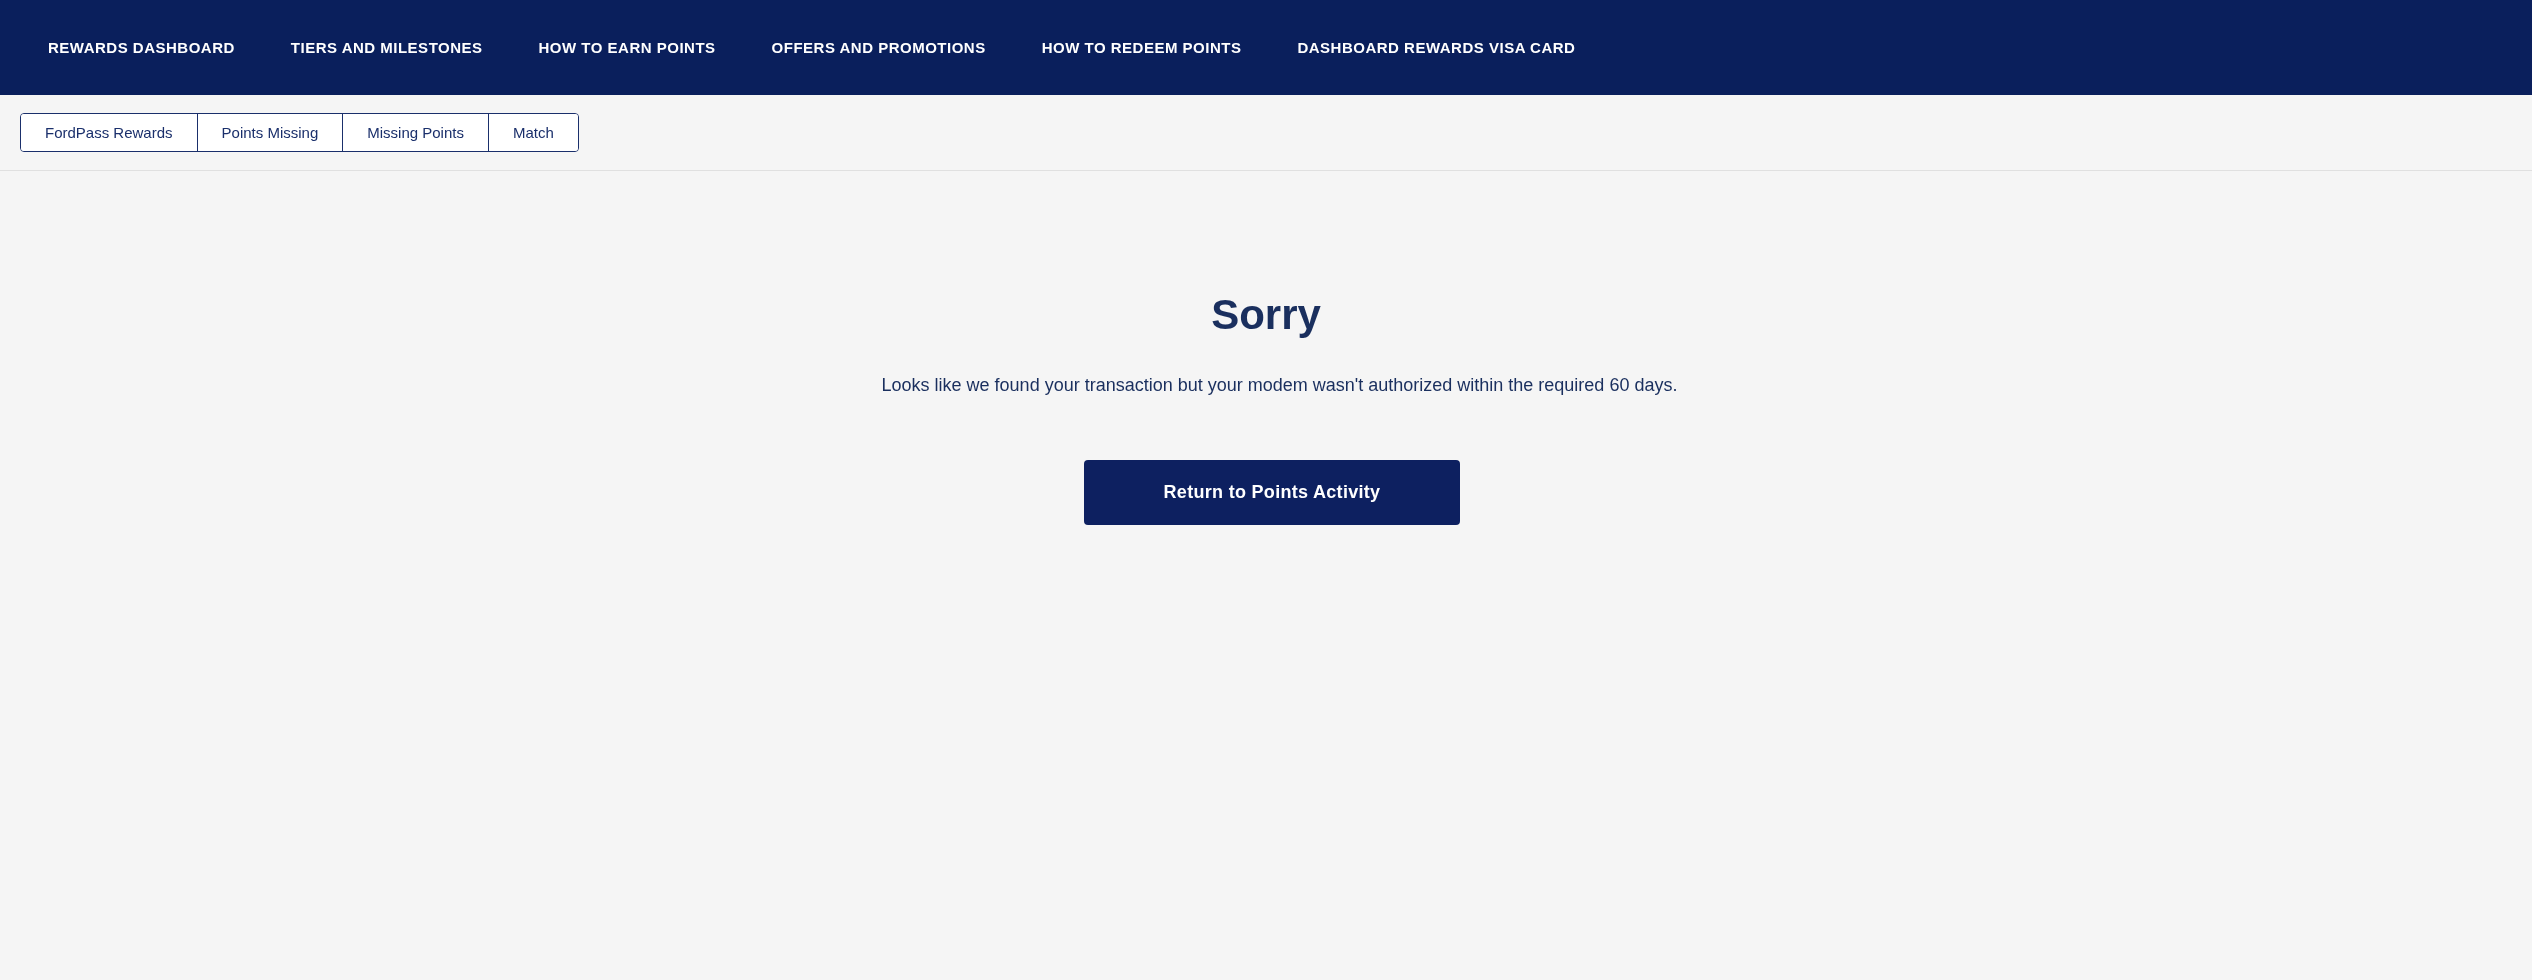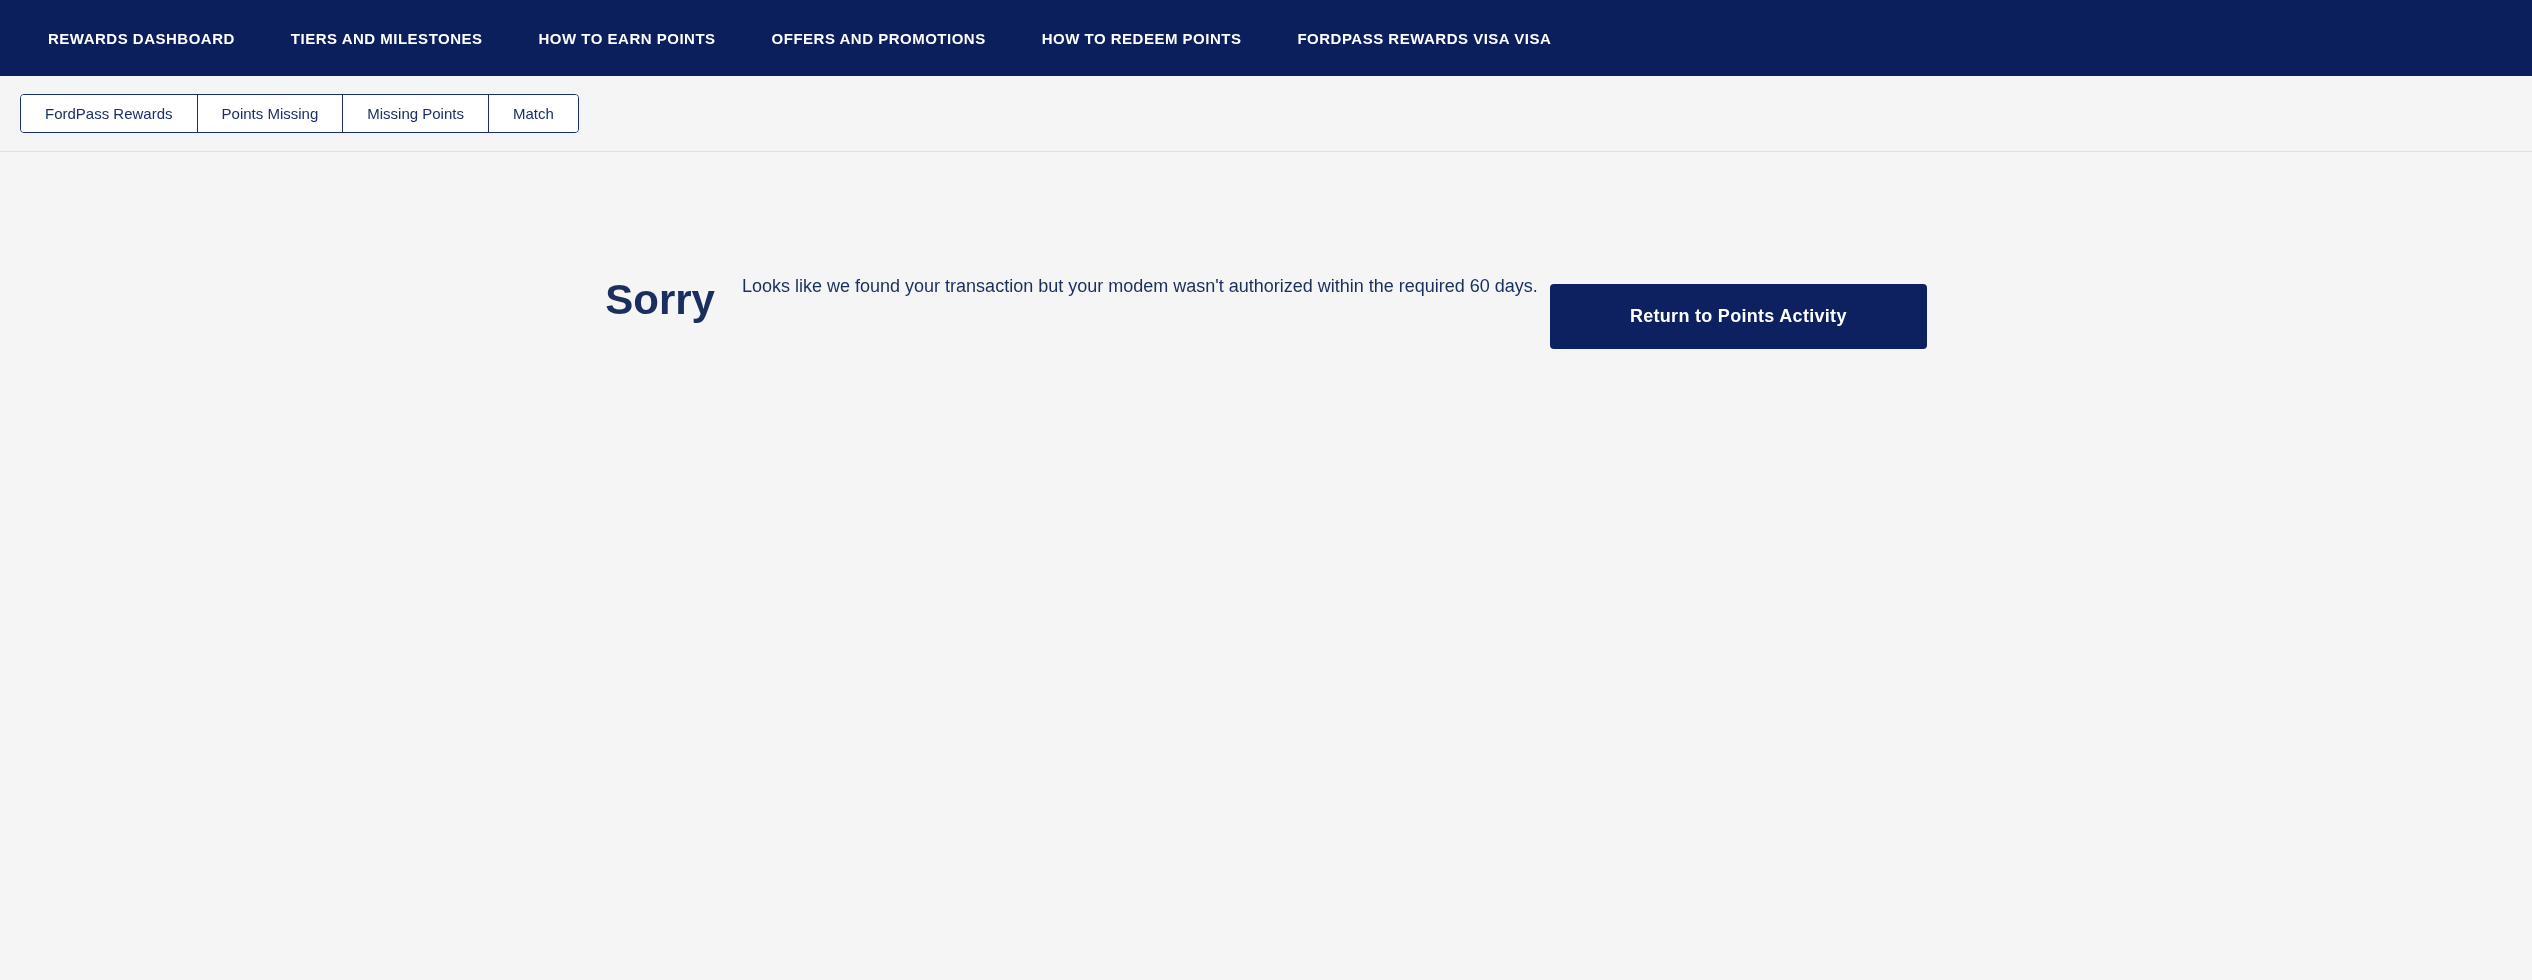--- a/index.html
+++ b/index.html
@@ -14,21 +14,21 @@
       min-height: 980px;
     }
 
     
     .top-nav {
       background-color: #0a1f5c;
       width: 100%;
       padding: 0 20px;
       display: flex;
       align-items: center;
-      height: 76px;
+      height: 95px;
       overflow: hidden;
     }
 
     .top-nav-item {
       color: #ffffff;
       text-decoration: none;
       font-size: 15px;
       font-weight: 600;
       letter-spacing: 0.5px;
       padding: 0 28px;
@@ -66,21 +66,21 @@
       white-space: nowrap;
     }
 
     .sub-nav-tab:last-child {
       border-right: none;
     }
 
     
     .main-content {
       display: flex;
-      flex-direction: row;
+      flex-direction: column;
       align-items: center;
       justify-content: center;
       padding: 120px 20px 60px;
       text-align: center;
     }
 
     .sorry-title {
       font-size: 42px;
       font-weight: 700;
       color: #1a2f5e;
@@ -111,21 +111,21 @@
   </style>
 </head>
 <body>
 
 <nav class="top-nav">
   <a class="top-nav-item">REWARDS DASHBOARD</a>
   <a class="top-nav-item">TIERS AND MILESTONES</a>
   <a class="top-nav-item">HOW TO EARN POINTS</a>
   <a class="top-nav-item">OFFERS AND PROMOTIONS</a>
   <a class="top-nav-item">HOW TO REDEEM POINTS</a>
-  <a class="top-nav-item">FORDPASS REWARDS VISA VISA</a>
+  <a class="top-nav-item">DASHBOARD REWARDS VISA CARD</a>
 </nav>
 
 <div class="sub-nav">
   <div class="sub-nav-tabs">
     <div class="sub-nav-tab">FordPass Rewards</div>
     <div class="sub-nav-tab">Points Missing</div>
     <div class="sub-nav-tab">Missing Points</div>
     <div class="sub-nav-tab">Match</div>
   </div>
 </div>

